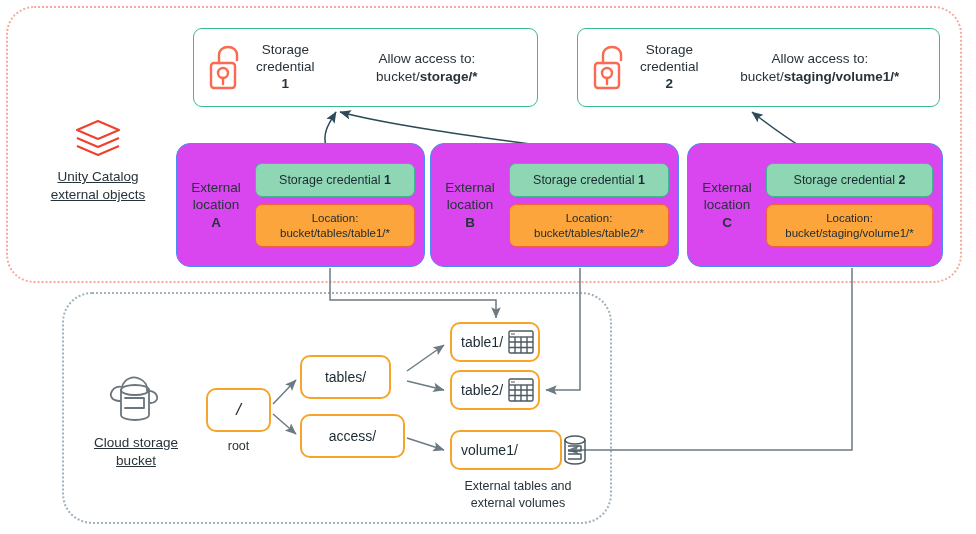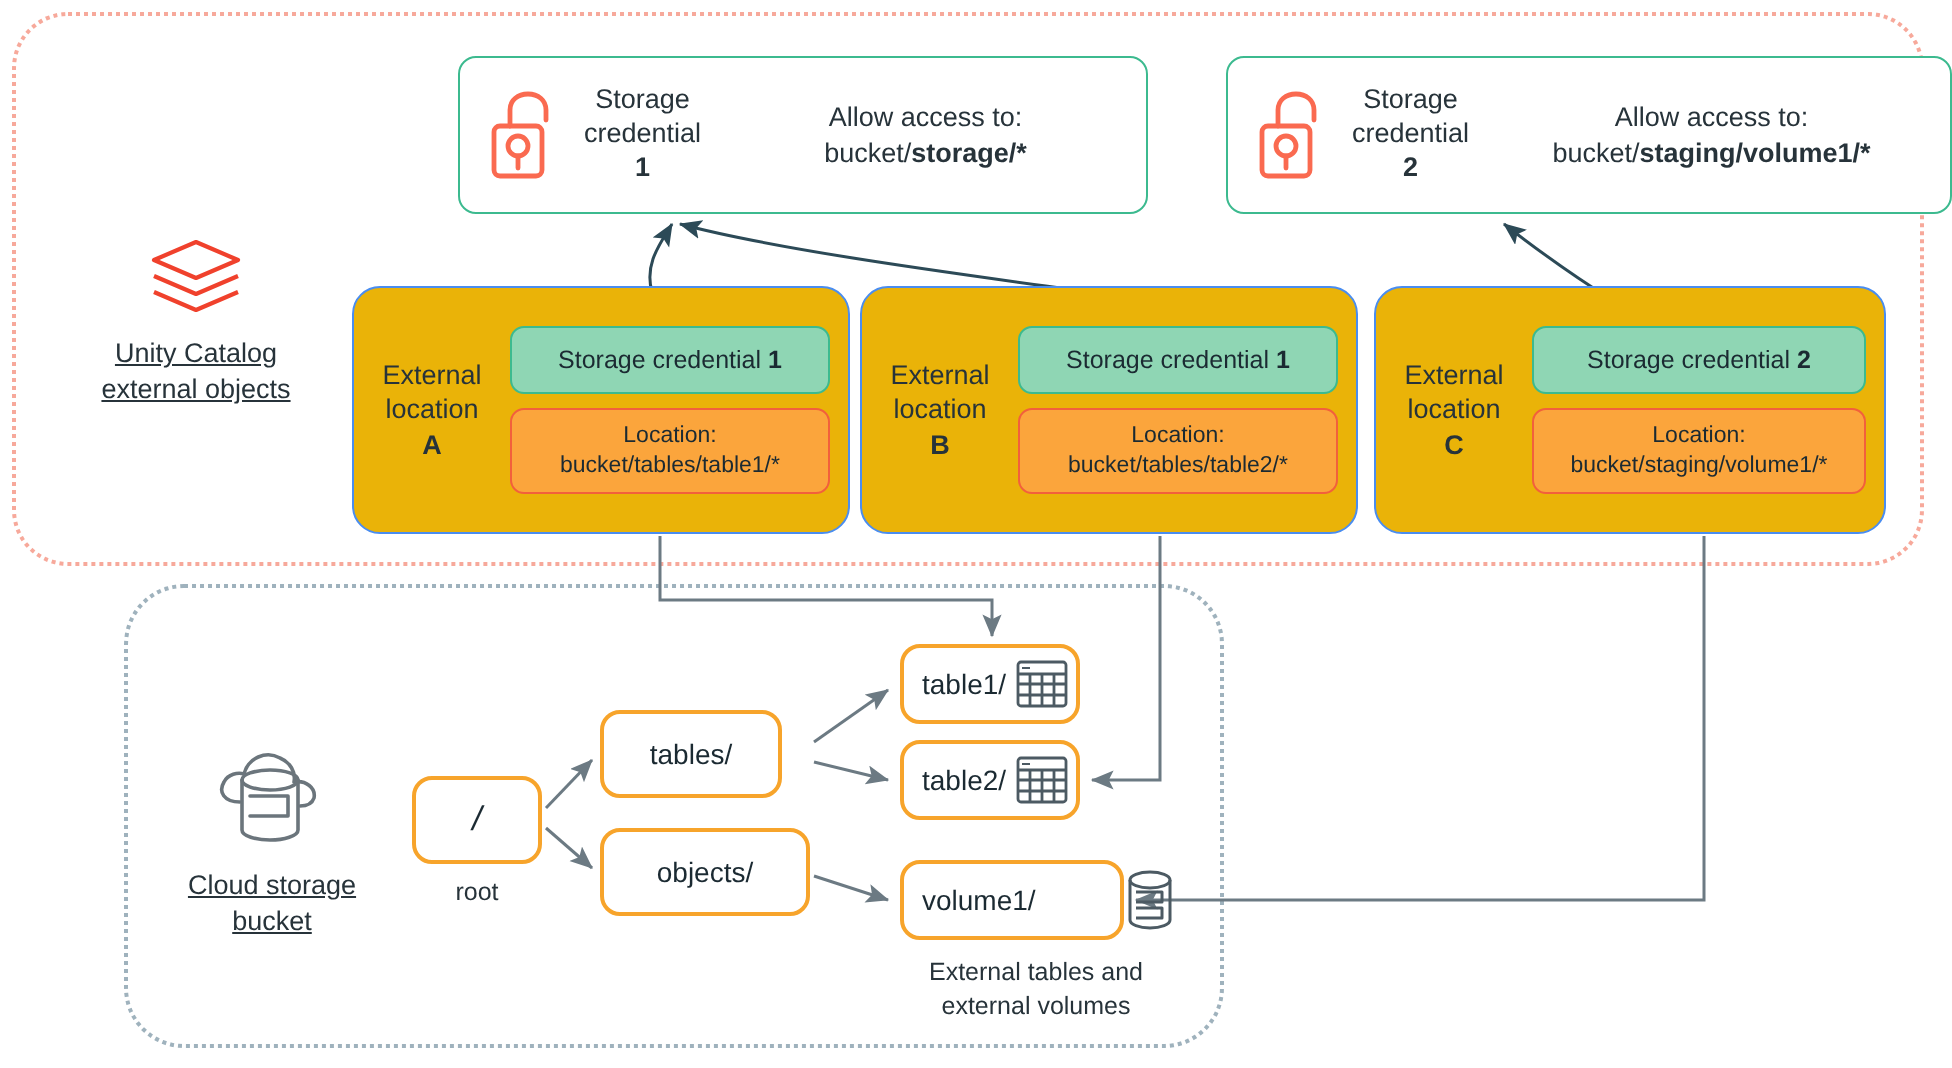--- a/index.html
+++ b/index.html
@@ -20,39 +20,39 @@
   .side-label{position:absolute;text-align:center;font-size:13.5px;line-height:1.35;color:#27333a;}
   .side-label .cap{white-space:nowrap;text-decoration:underline;}
   #uc-side{left:14px;top:118px;width:168px;}
   #cloud-side{left:66px;top:370px;width:140px;}
   .ico-wrap{display:flex;justify-content:center;margin-bottom:8px;}
 
   
   .cred-card{
     position:absolute;box-sizing:border-box;
     border:1.6px solid #3cba8f;border-radius:9px;background:#fff;
-    display:flex;align-items:center;padding:0 14px;margin-left:36px;
+    display:flex;align-items:center;padding:0 14px;
   }
   #cred1{left:193px;top:28px;width:345px;height:79px;}
   #cred2{left:577px;top:28px;width:363px;height:79px;}
   .cred-lock{flex:0 0 auto;margin-right:12px;display:flex;align-items:center;}
   .cred-title{
     font-size:13.5px;line-height:1.25;text-align:center;color:#27333a;
     flex:0 0 auto;margin-right:16px;white-space:nowrap;
   }
   .cred-title b{display:block;font-weight:700;}
   .cred-allow{font-size:13.5px;line-height:1.3;text-align:center;color:#27333a;flex:1 1 auto;}
   .cred-allow .p1{white-space:nowrap;}
   .cred-allow .p2{white-space:nowrap;}
   .cred-allow b{font-weight:700;}
 
   
   .extloc{
     position:absolute;box-sizing:border-box;
-    border:1.8px solid #4a8df0;border-radius:14px;background:#eab308;
+    border:1.8px solid #4a8df0;border-radius:14px;background:#d946ef;
     display:flex;align-items:center;
   }
   #locA{left:176px;top:143px;width:249px;height:124px;}
   #locB{left:430px;top:143px;width:249px;height:124px;}
   #locC{left:687px;top:143px;width:256px;height:124px;}
   .extloc-name{
     flex:0 0 auto;width:78px;text-align:center;font-size:13.5px;line-height:1.3;color:#27333a;
   }
   .extloc-name b{display:block;font-weight:700;}
   .extloc-stack{flex:1 1 auto;padding:8px 9px 8px 0;display:flex;flex-direction:column;gap:7px;}
@@ -250,21 +250,21 @@
 
   <div class="node" id="n-root">
     <span>/</span>
   </div>
   <div class="caption" id="root-cap">root</div>
 
   <div class="node" id="n-tables">
     <span>tables/</span>
   </div>
   <div class="node" id="n-staging">
-    <span>objects/</span>
+    <span>access/</span>
   </div>
 
   <div class="node" id="n-table1">
     <span>table1/</span>
     <span class="nico">
       <svg width="28" height="26" viewBox="0 0 28 26" aria-hidden="true">
         <g stroke="#4c5a63" fill="none" stroke-width="1.4">
           <rect x="2" y="2" width="24" height="22" rx="1.5" fill="#ffffff"></rect>
           <path d="M2 8 L26 8"></path>
           <path d="M4 5 L8 5" stroke-width="1"></path>

